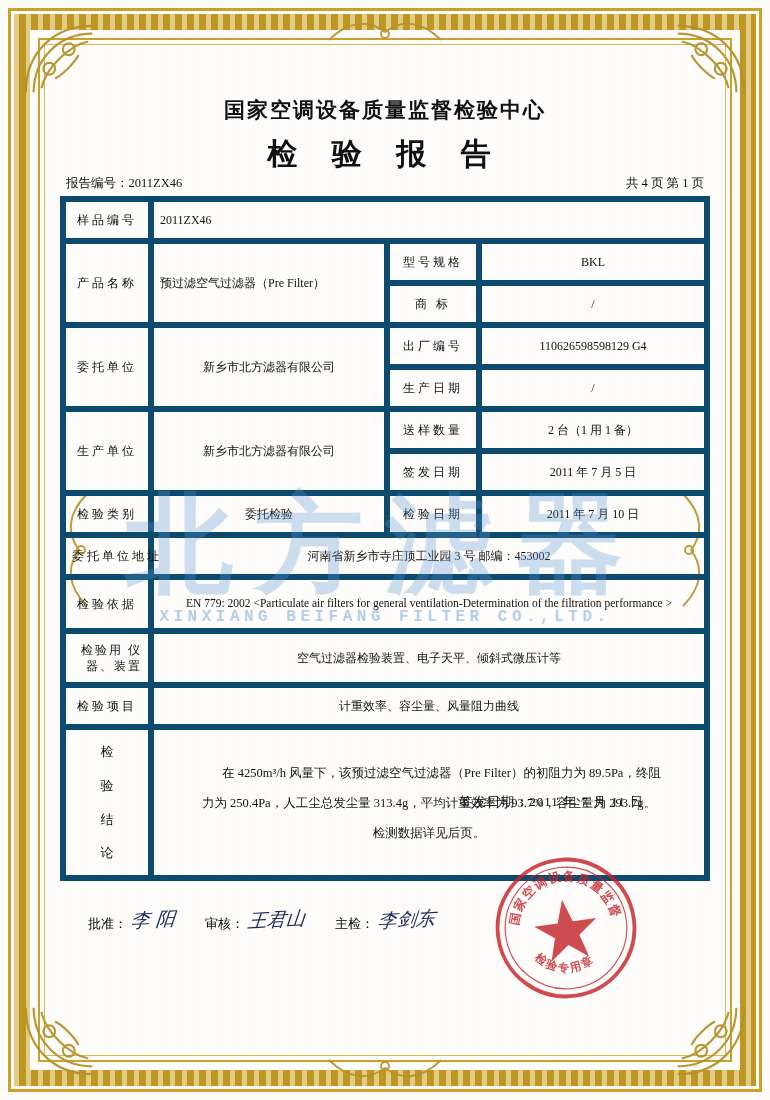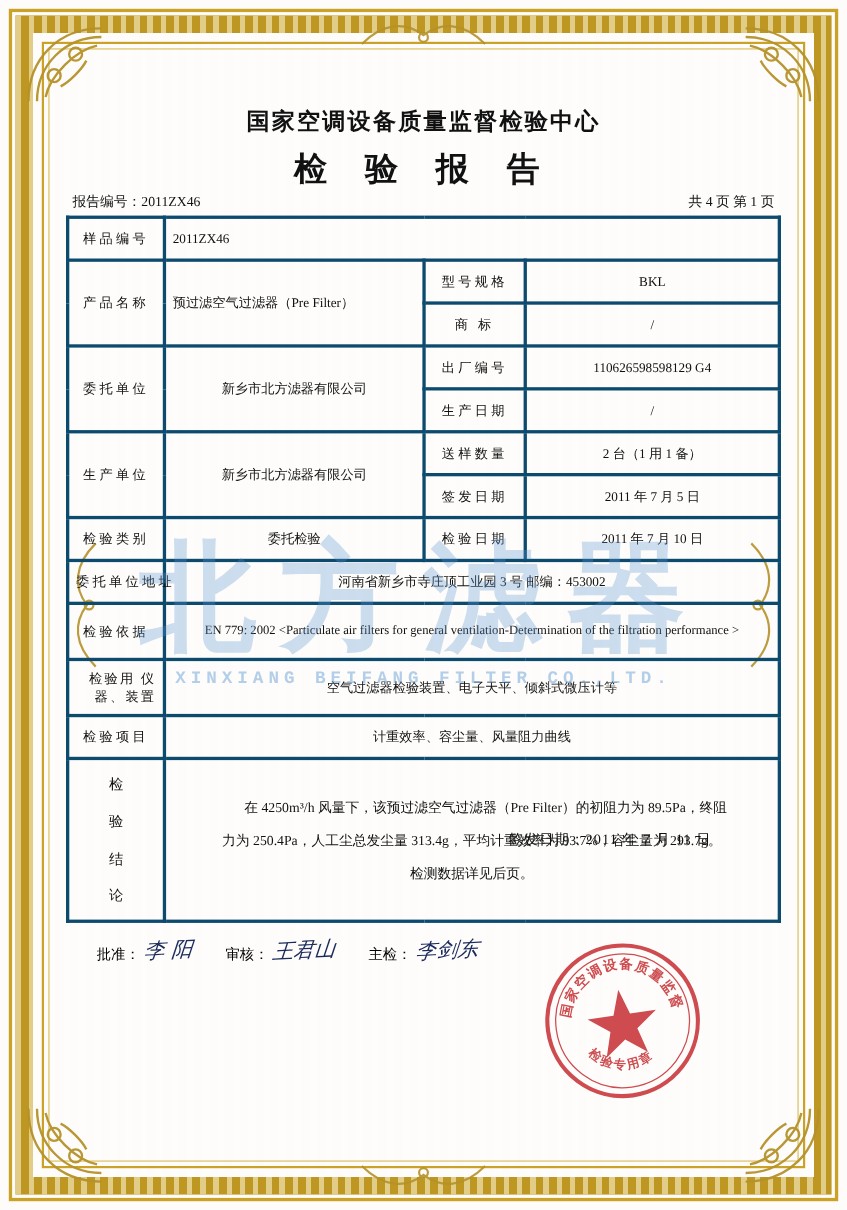--- a/index.html
+++ b/index.html
@@ -108,21 +108,21 @@
 
   table.rep{
     width:100%;
     border-collapse:collapse;
     table-layout:fixed;
     font-size:12px;
     color:#111;
     background:transparent;
   }
   table.rep td{
-    border:3px solid #0c4a6e;
+    border:6px solid #0c4a6e;
     padding:5px 6px;
     vertical-align:middle;
     height:26px;
   }
   .lbl{
     text-align:center;
     letter-spacing:3px;
     white-space:nowrap;
   }
   .val-left{ text-align:left; padding-left:18px;}
@@ -160,21 +160,21 @@
     right:60px;bottom:58px;
     font-size:13px;
     letter-spacing:1px;
   }
 
   
   .sig-row{
     display:flex;
     align-items:flex-end;
     gap:30px;
-    margin-top:12px;
+    margin-top:26px;
     padding-left:28px;
     font-size:13px;
   }
   .sig-item{display:flex;align-items:flex-end;gap:4px;}
   .sig-name{
     font-family:"DejaVu Serif",serif;
     font-size:19px;
     color:#1b2a5c;
     transform:skewX(-8deg) rotate(-3deg);
     font-style:italic;

